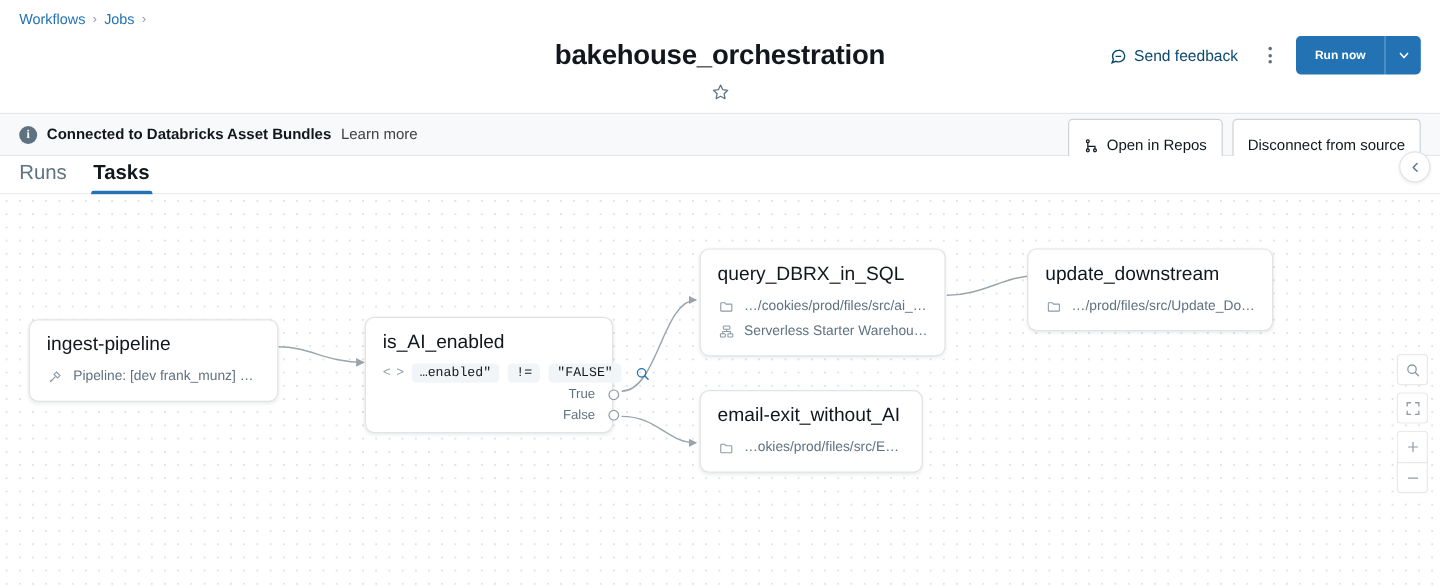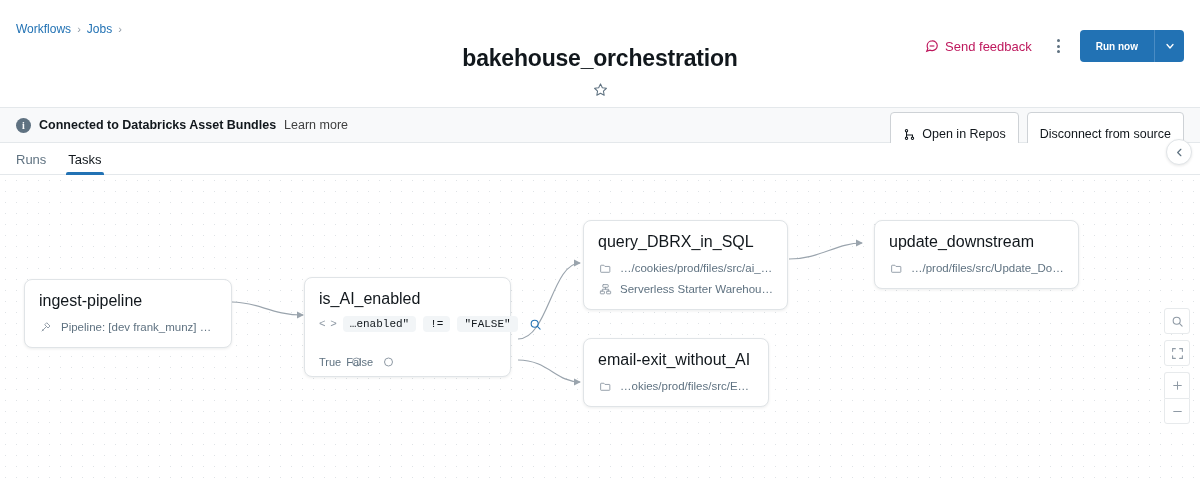--- a/index.html
+++ b/index.html
@@ -7,30 +7,30 @@
     margin: 0; padding: 0;
     width: 1200px; height: 488px;
     background: #fff;
     font-family: "Liberation Sans", sans-serif;
     color: #11171c;
     overflow: hidden;
   }
   .page { position: relative; width: 1200px; height: 488px; background:#fff; }
 
   
-  .header { position:relative; padding: 21px 16px 10px 16px; background:#fff; }
+  .header { position:relative; padding: 8px 16px 10px 16px; background:#fff; }
   .breadcrumb { display:flex; align-items:center; gap:6px; font-size:12px; line-height:16px; }
   .crumb-link { color:#2272b4; cursor:pointer; }
   .crumb-sep { color:#8f9aa5; font-size:11px; }
   .title-row { display:flex; align-items:center; gap:9px; margin-top:6px;flex-direction:column; }
   .page-title { font-size:23px; line-height:30px; font-weight:700; letter-spacing:-0.2px; color:#11171c; }
   .star-icon { color:#5f7281; display:flex; align-items:center; cursor:pointer; }
 
   .header-actions { position:absolute; right:16px; top:30px; display:flex; align-items:center; gap:0; }
-  .send-feedback { display:flex; align-items:flex-start; gap:6px; color:#be185d; font-size:13px; cursor:pointer; padding:4px 6px; }
+  .send-feedback { display:flex; align-items:flex-end; gap:6px; color:#0c4a6e; font-size:13px; cursor:pointer; padding:4px 6px; }
   .kebab-btn { width:26px; height:28px; display:flex; align-items:center; justify-content:center; cursor:pointer; margin:0 4px 0 8px; border-radius:4px; }
   .dots { display:flex; flex-direction:column; gap:2.5px; align-items:center; }
   .dots span { width:3px; height:3px; border-radius:50%; background:#5f7281; display:block; }
   .run-group { display:flex; align-items:stretch; margin-left:4px; }
   .run-now { background:#2272b4; color:#fff; font-size:10px; font-weight:600; padding:0 16px; height:32px;
              display:flex; align-items:center; border-radius:4px 0 0 4px; cursor:pointer; border:none; font-family:inherit; }
   .run-caret { background:#2272b4; width:30px; height:32px; border-radius:0 4px 4px 0; display:flex; align-items:center;
                justify-content:center; cursor:pointer; border-left:1px solid #4a8cc4; }
 
   
@@ -41,22 +41,22 @@
   .banner-link { color:#404040; cursor:pointer; }
   .info-icon { width:15px; height:15px; border-radius:50%; background:#5f7281; color:#fff; font-size:10px;
                font-weight:700; display:flex; align-items:center; justify-content:center; flex:0 0 auto; font-family:"Liberation Serif", serif; }
   .banner-right { position:absolute; right:16px; top:4px; display:flex; gap:8px; }
   .ghost-btn { background:#fff; border:1px solid #ced2d6; border-radius:4px; height:44px; padding:0 12px;
                font-size:12.5px; color:#11171c; display:flex; align-items:center; gap:6px; cursor:pointer; font-family:inherit; }
 
   
   .tabs { position:relative; height:32px; display:flex; align-items:flex-end; gap:22px; padding:0 16px;
           border-bottom:1px solid #e4e8eb; background:#fff; }
-  .tab { font-size:13px; color:#5f7281; padding-bottom:7px; cursor:pointer; position:relative; }
-  .tab.active { color:#11171c; font-weight:400; }
+  .tab { font-size:17px; color:#5f7281; padding-bottom:7px; cursor:pointer; position:relative; }
+  .tab.active { color:#11171c; font-weight:700; }
   .tab.active::after { content:""; position:absolute; left:-2px; right:-2px; bottom:-1px; height:3px; background:#2272b4; border-radius:2px 2px 0 0; }
 
   .collapse-btn { position:absolute; right:8px; top:-4px; width:26px; height:26px; border-radius:50%;
                   background:#fff; border:1px solid #e0e4e7; display:flex; align-items:center; justify-content:center;
                   cursor:pointer; box-shadow:0 1px 3px rgba(0,0,0,.09); z-index:6; }
 
   
   .canvas { position:relative; width:1200px; height:333px; background:#fff; overflow:hidden; }
   .grid {
     position:absolute; inset:0;
@@ -73,21 +73,21 @@
   .row-icon { width:14px; height:14px; flex:0 0 14px; display:flex; align-items:center; justify-content:center; color:#8f9aa5; }
   .row-text { white-space:nowrap; overflow:hidden; text-overflow:ellipsis; }
 
   
   .cond-node { padding:11px 14px 8px 14px; }
   .cond-expr { display:flex; align-items:center; gap:7px; margin-top:2px; }
   .code-icon { color:#8f9aa5; font-size:11px; font-family:"Liberation Mono", monospace; flex:0 0 auto; letter-spacing:-1px; }
   .chip { background:#f2f5f7; border-radius:4px; padding:2px 7px; font-family:"Liberation Mono", monospace;
           font-size:11px; color:#11171c; white-space:nowrap; }
   .magnify { margin-left:4px; color:#2272b4; display:flex; align-items:center; cursor:pointer; }
-  .cond-outputs { margin-top:24px; display:flex; flex-direction:row; align-items:flex-end; gap:5px; }
+  .cond-outputs { margin-top:4px; display:flex; flex-direction:column; align-items:flex-end; gap:5px; }
   .out-row { display:flex; align-items:center; gap:6px; font-size:11px; color:#5f7281; position:relative; }
   .out-dot { width:9px; height:9px; border-radius:50%; border:1.4px solid #8f9aa5; background:#fff;
              position:absolute; right:-20px; top:50%; transform:translateY(-50%); }
 
   
   .canvas-ctrls { position:absolute; right:10px; top:133px; display:flex; flex-direction:column; }
   .ctrl-btn { width:26px; height:26px; background:#fff; border:1px solid #e7eaec; display:flex; align-items:center;
               justify-content:center; cursor:pointer; color:#8f9aa5; margin-bottom:6px; border-radius:3px; }
   .ctrl-stack { display:flex; flex-direction:column; }
   .ctrl-stack .ctrl-btn { margin-bottom:0; border-radius:0; border-bottom:none; }
@@ -259,21 +259,21 @@
             <rect x="7" y="3" width="10" height="5" rx="1"></rect>
             <rect x="2.5" y="15" width="7.5" height="5" rx="1"></rect>
             <rect x="14" y="15" width="7.5" height="5" rx="1"></rect>
             <path d="M12 8v3.5M6.2 15v-3.5h11.6V15"></path>
           </svg>
         </span>
         <span class="row-text">Serverless Starter Warehouse</span>
       </div>
     </div>
 
-    <div class="node" style="left:874px; top:45px; width:205px;">
+    <div class="node" style="left:856px; top:45px; width:205px;">
       <div class="node-title">update_downstream</div>
       <div class="node-row">
         <span class="row-icon">
           <svg width="13" height="13" viewBox="0 0 24 24" fill="none" stroke="currentColor" stroke-width="1.7" stroke-linejoin="round">
             <path d="M3 7a1 1 0 0 1 1-1h5l2 2.2h8a1 1 0 0 1 1 1V18a1 1 0 0 1-1 1H4a1 1 0 0 1-1-1z"></path>
           </svg>
         </span>
         <span class="row-text">…/prod/files/src/Update_Downstream</span>
       </div>
     </div>

